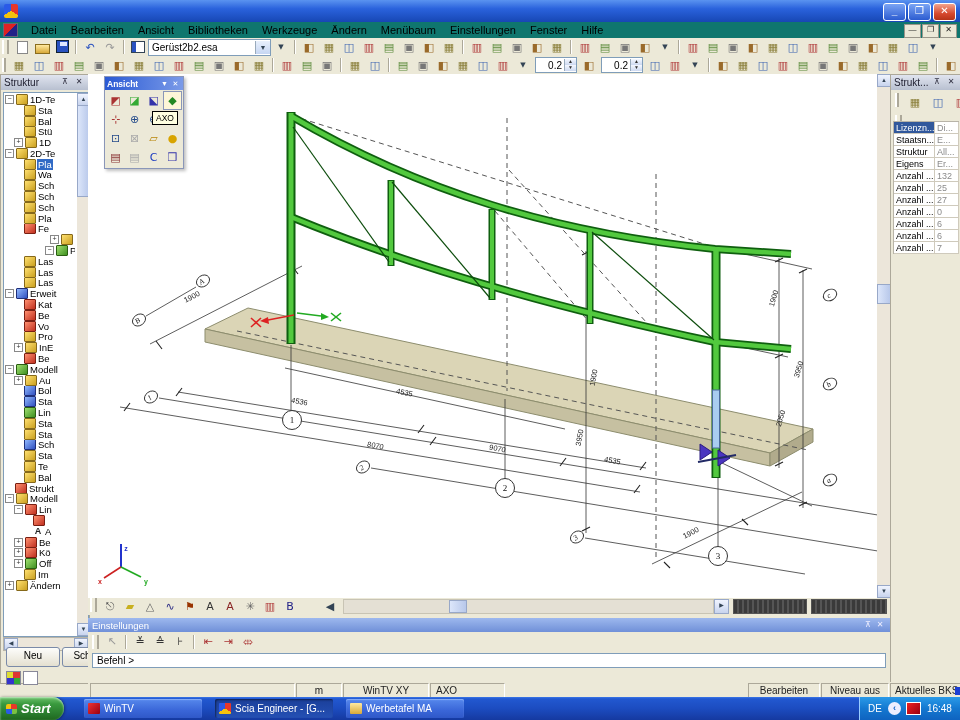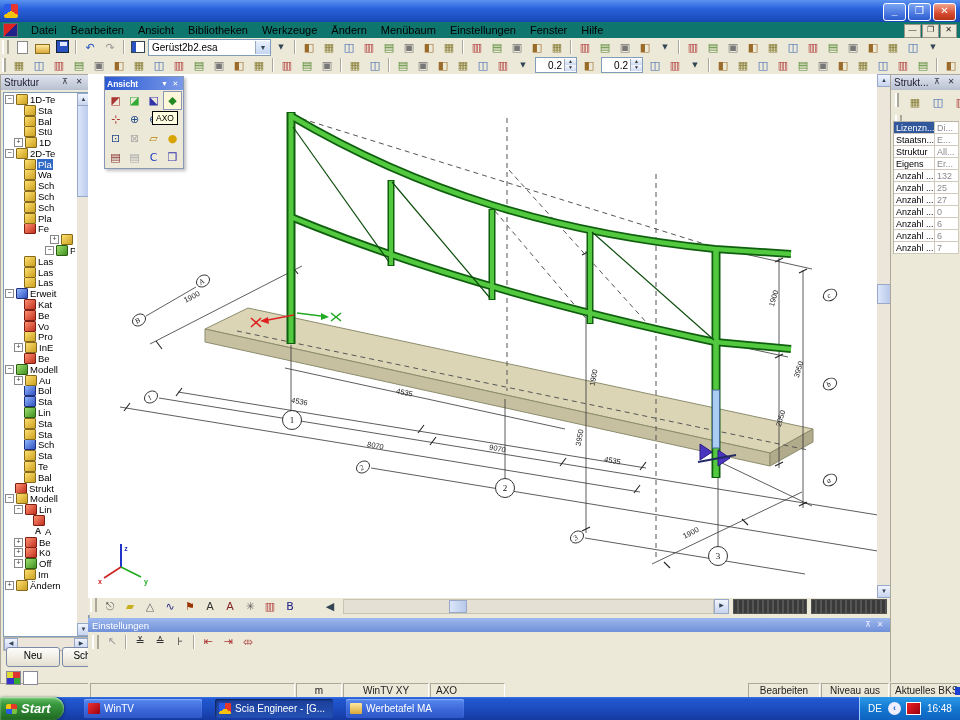--- a/index.html
+++ b/index.html
@@ -1054,20 +1054,21 @@
       <span class="tbtn">
         <span class="gly" style="color: rgb(170, 51, 51);">⇤</span>
       </span>
       <span class="tbtn">
         <span class="gly" style="color: rgb(170, 51, 51);">⇥</span>
       </span>
       <span class="tbtn">
         <span class="gly" style="color: rgb(170, 51, 51);">⤄</span>
       </span>
     </div>
+  <div id="cmd-input">Befehl &gt;</div>
 </div>
 
 <div id="statusbar" class="abs">
   <div class="scell" style="left:2px;width:203px"></div>
   <div class="scell" style="left:208px;width:44px">m</div>
   <div class="scell" style="left:255px;width:84px">WinTV XY</div>
   <div class="scell" style="left:342px;width:68px;text-align:left;padding-left:5px">AXO</div>
   <div class="scell" style="left:660px;width:70px">Bearbeiten</div>
   <div class="scell" style="left:733px;width:66px">Niveau aus</div>
   <div class="scell" style="left:802px;width:78px;text-align:left;padding-left:4px">

